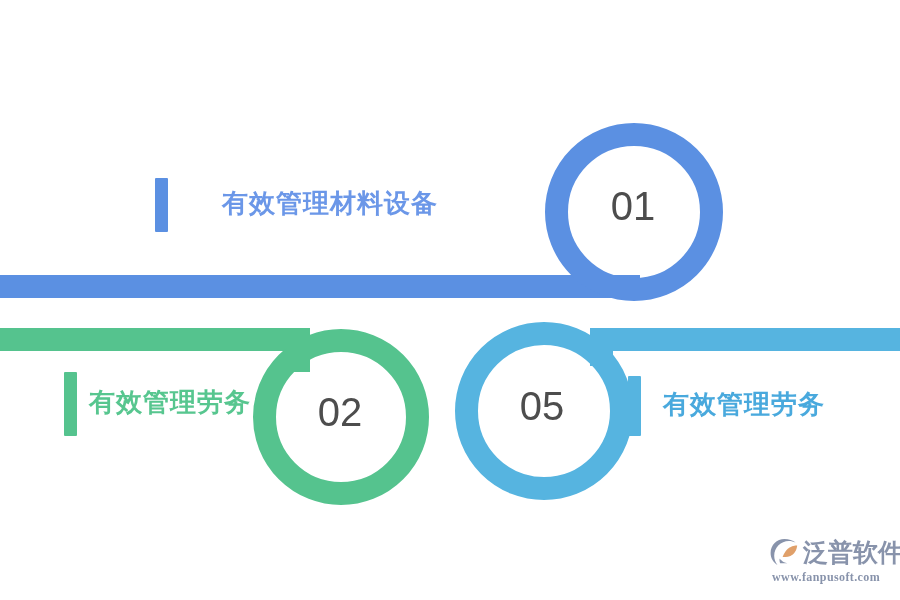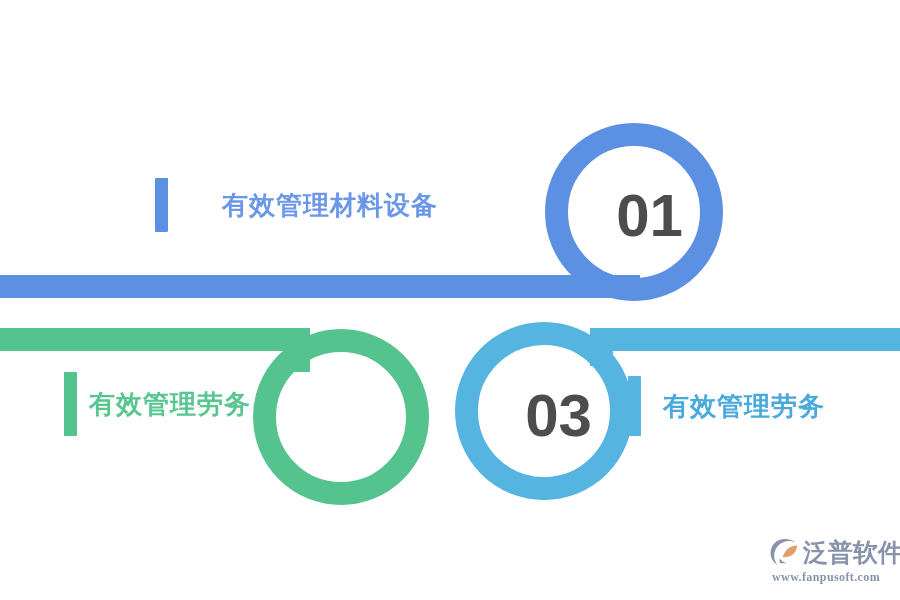--- a/index.html
+++ b/index.html
@@ -32,45 +32,46 @@
     position: absolute;
     left: 0;
     top: 0;
     width: 900px;
     height: 600px;
   }
 
   
   .ring-number {
     position: absolute;
-    font-size: 60px;
-    font-weight: bold;
+    font-size: 40px;
+    font-weight: normal;
     color: #4d4d4d;
     letter-spacing: 0px;
     line-height: 1;
-    text-align: right;
+    text-align: center;
     white-space: nowrap;
     user-select: none;
   }
   #num-01 { left: 583px; top: 186px; width: 100px; }
   #num-02 { left: 290px; top: 392px; width: 100px; }
   #num-03 { left: 492px; top: 386px; width: 100px; }
 
   
   .caption {
     position: absolute;
     display: flex;
     align-items: center;
     white-space: nowrap;
   }
   .caption-text {
     font-size: 26px;
     font-weight: bold;
     line-height: 1;
     letter-spacing: 1px;
+    font-family: Liberation Mono, monospace;
   }
   .tick {
     width: 13px;
     border-radius: 1px;
   }
 
   
   #caption-1 { left: 155px; top: 178px; }
   #caption-1 .tick { height: 54px; background: #5b90e2; }
   #caption-1 .caption-text { color: #6b97e8; margin-left: 54px; }
@@ -148,21 +149,22 @@
       </g>
 
       <g>
         <path fill="#56b4e0" d="M 900,328 L 604,328 Q 590,328 590,342 L 590,351 L 613,351 L 900,351 Z"></path>
         <circle cx="544" cy="411" r="77.5" fill="none" stroke="#56b4e0" stroke-width="23"></circle>
         <path fill="#56b4e0" d="M 590,328 L 613,328 L 613,366 L 590,366 Z"></path>
       </g>
     </svg>
 
     <div class="ring-number" id="num-01">01</div>
-    <div class="ring-number" id="num-03">03</div>
+    <div class="ring-number" id="num-02">02</div>
+    <div class="ring-number" id="num-03">05</div>
 
     <div class="caption" id="caption-1">
       <div class="tick"></div>
       <div class="caption-text">有效管理材料设备</div>
     </div>
 
     <div class="caption" id="caption-2">
       <div class="tick"></div>
       <div class="caption-text">有效管理劳务</div>
     </div>

